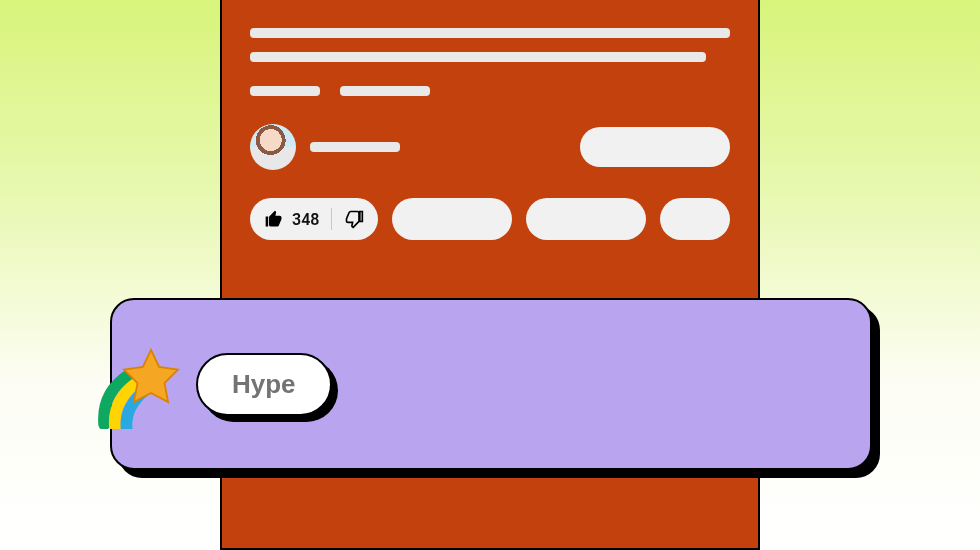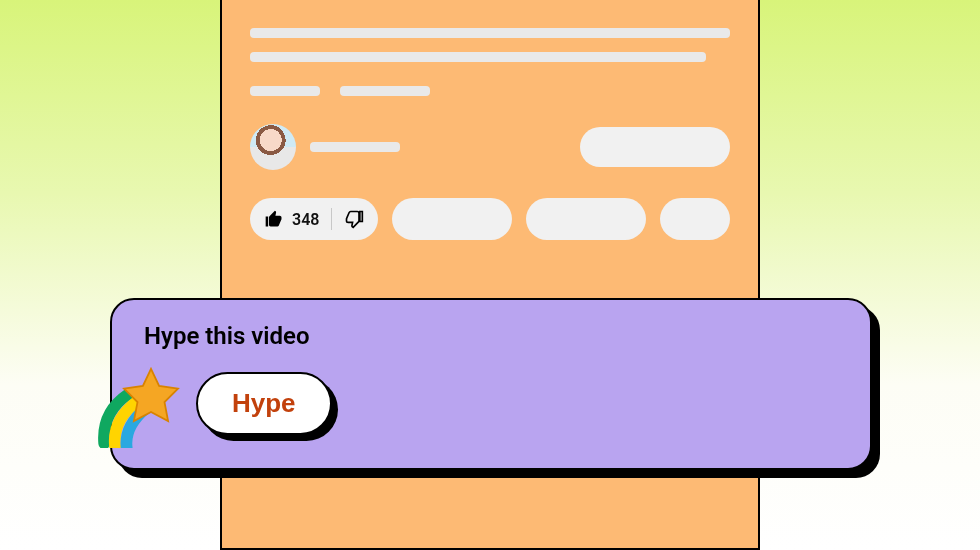--- a/index.html
+++ b/index.html
@@ -10,21 +10,21 @@
     position: relative;
   }
 
   
   .video-card {
     position: absolute;
     left: 220px;
     top: 0px;
     width: 540px;
     height: 550px;
-    background: #fdba74;
+    background: #c2410c;
     border: 2px solid #000;
     border-top: none;
     padding: 28px 28px 0 28px;
   }
 
   .skel { background: #e9e9e9; border-radius: 4px; }
   .skel-line-1 { width: 100%; height: 10px; margin-bottom: 14px; }
   .skel-line-2 { width: 95%; height: 10px; margin-bottom: 24px; }
   .skel-meta-row { display: flex; gap: 20px; margin-bottom: 28px; }
   .skel-meta-1 { width: 70px; height: 10px; }
@@ -134,21 +134,21 @@
   }
   .hype-button {
     position: relative;
     z-index: 1;
     background: #ffffff;
     border: 2px solid #000;
     border-radius: 32px;
     padding: 14px 34px;
     font-size: 26px;
     font-weight: 600;
-    color: #c2410c;
+    color: #737373;
     cursor: pointer;
   }
 </style>
 </head>
 <body>
 
 <div class="video-card">
   <div class="skel skel-line-1"></div>
   <div class="skel skel-line-2"></div>
   <div class="skel-meta-row">
@@ -178,21 +178,20 @@
       </div>
     </div>
     <div class="action-skel"></div>
     <div class="action-skel"></div>
     <div class="action-skel" style="width:70px"></div>
   </div>
 </div>
 
 <div class="hype-banner-shadow"></div>
 <div class="hype-banner">
-  <div class="hype-title">Hype this video</div>
   <div class="hype-body">
     <svg class="hype-icon" viewBox="0 0 100 100">
       <path d="M 8 95 Q 5 60 35 40" fill="none" stroke="#0fa860" stroke-width="13" stroke-linecap="round"></path>
       <path d="M 20 98 Q 17 68 45 48" fill="none" stroke="#ffd400" stroke-width="13" stroke-linecap="round"></path>
       <path d="M 33 100 Q 30 76 54 56" fill="none" stroke="#2aa8e0" stroke-width="13" stroke-linecap="round"></path>
       <path fill="#f5a623" stroke="#d98300" stroke-width="2" d="M60 12 l9 19 21 3 -15 15 4 21 -19 -10 -19 10 4 -21 -15 -15 21 -3z"></path>
     </svg>
     <div class="hype-button-shadow">
       <button class="hype-button">Hype</button>
     </div>

